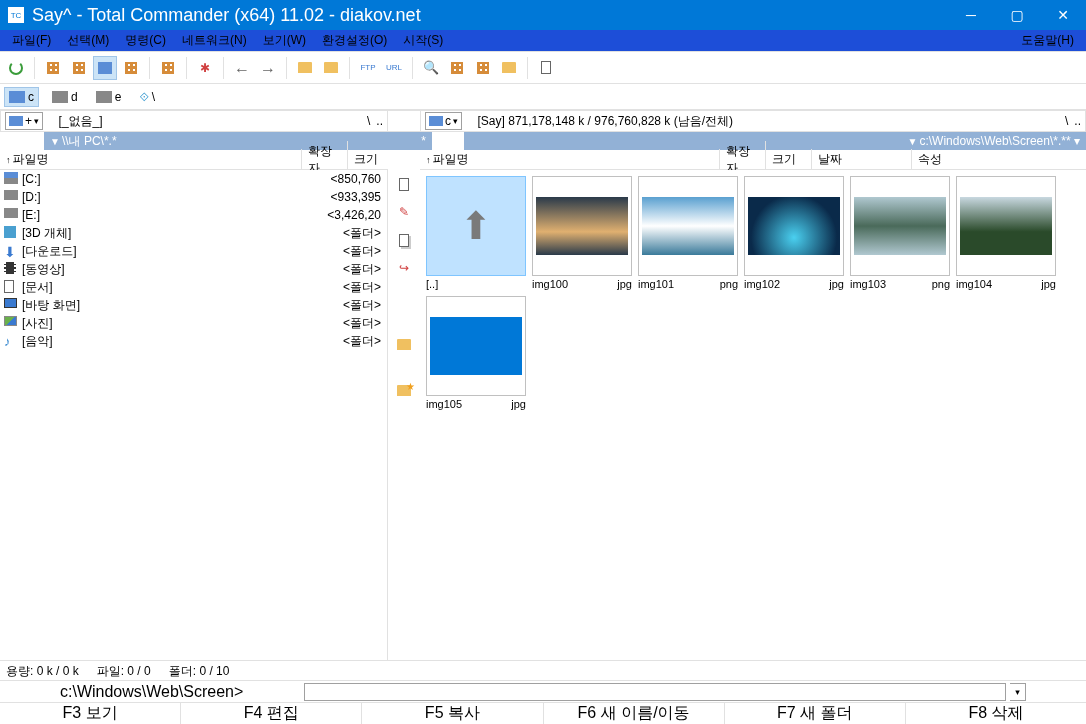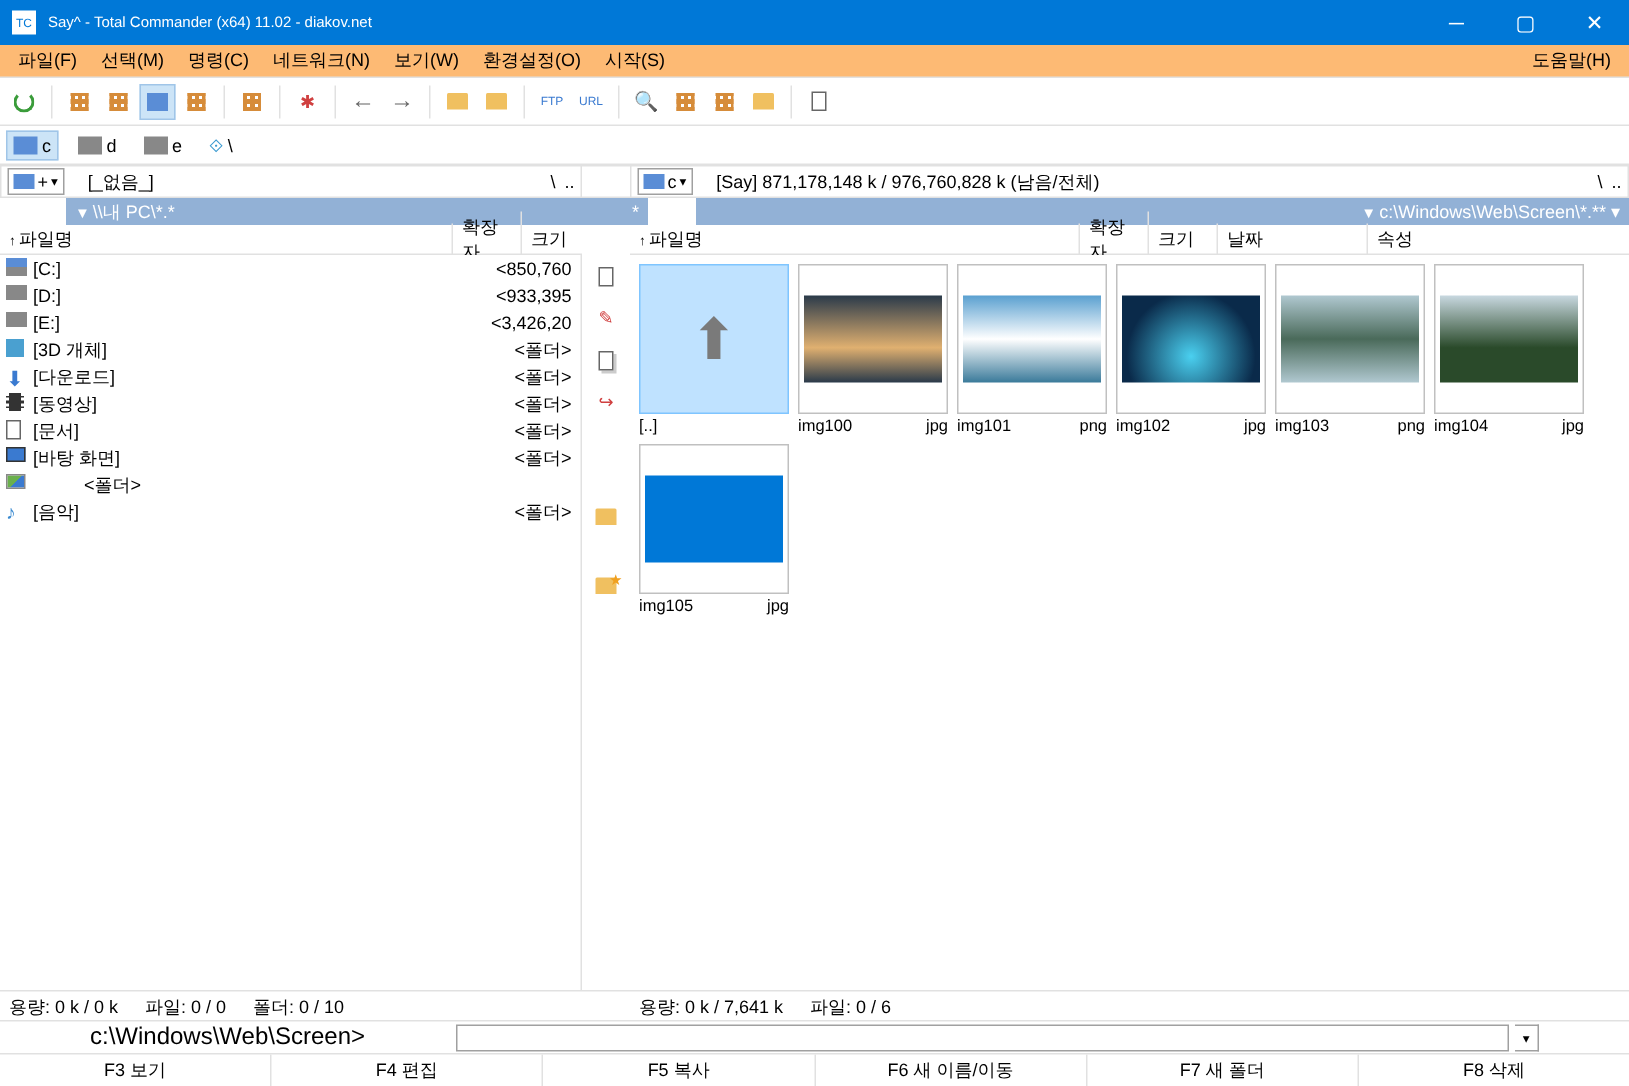--- a/index.html
+++ b/index.html
@@ -1,26 +1,26 @@
 <!DOCTYPE html>
 <html><head>
 <meta charset="utf-8">
 <style>
 * { margin: 0; padding: 0; box-sizing: border-box; font-family: "Malgun Gothic", "Segoe UI", sans-serif; }
 body { width: 1086px; height: 724px; background: #fff; font-size: 12px; display: flex; flex-direction: column; overflow: hidden; }
 
 
 .titlebar { height: 30px; background: #0078d7; color: #fff; display: flex; align-items: center; padding: 0 0 0 8px; }
 .titlebar-icon { width: 16px; height: 16px; background: #fff; margin-right: 8px; display: flex; align-items: center; justify-content: center; font-size: 8px; color: #0078d7; }
-.titlebar-text { flex: 1; font-size: 10px; }
+.titlebar-text { flex: 1; font-size: 18px; }
 .titlebar-btns { display: flex; }
 .titlebar-btn { width: 46px; height: 30px; display: flex; align-items: center; justify-content: center; color: #fff; font-size: 14px; }
 
 
-.menubar { height: 22px; background: #fdba74; display: flex; align-items: center; border-bottom: 1px solid #e1e1e1; padding: 0 4px; }
+.menubar { height: 22px; background: #1d4ed8; display: flex; align-items: center; border-bottom: 1px solid #e1e1e1; padding: 0 4px; }
 .menu-item { padding: 2px 8px; font-size: 12px; cursor: default; }
 .menu-spacer { flex: 1; }
 
 
 .toolbar { height: 32px; background: #fff; border-bottom: 1px solid #e1e1e1; display: flex; align-items: center; padding: 2px 4px; gap: 2px; }
 .tb-btn { width: 24px; height: 24px; display: flex; align-items: center; justify-content: center; border: 1px solid transparent; }
 .tb-btn.active { border-color: #a0c5e8; background: #cce4f7; }
 .tb-sep { width: 1px; height: 22px; background: #e1e1e1; margin: 0 4px; }
 
 
@@ -86,21 +86,21 @@
 .status-right { flex: 1; padding: 2px 6px; display: flex; gap: 18px; font-size: 12px; }
 
 
 .cmdline-row { height: 22px; display: flex; align-items: center; padding: 2px 60px 2px 60px; gap: 4px; border-top: 1px solid #e1e1e1; }
 .cmdline-path { text-align: left; font-size: 16px; min-width: 240px; }
 .cmdline-input { flex: 1; border: 1px solid #a0a0a0; height: 18px; padding: 0 4px; }
 .cmdline-drop { width: 16px; height: 18px; border: 1px solid #a0a0a0; border-left: none; display: flex; align-items: center; justify-content: center; font-size: 9px; }
 
 
 .fkeys { display: flex; height: 22px; border-top: 1px solid #e1e1e1; }
-.fkey { flex: 1; display: flex; align-items: center; justify-content: center; border-right: 1px solid #e1e1e1; font-size: 12px; cursor: default; }
+.fkey { flex: 1; display: flex; align-items: center; justify-content: center; border-right: 1px solid #e1e1e1; font-size: 16px; cursor: default; }
 .fkey:last-child { border-right: none; }
 
 
 .ic-refresh { width:14px; height:14px; border:2px solid #3a9c3a; border-radius:50%; border-top-color:transparent; }
 .ic-grid { width:12px; height:12px; background: repeating-linear-gradient(90deg,#d68c3a 0 3px,transparent 3px 5px), repeating-linear-gradient(0deg,#d68c3a 0 3px,transparent 3px 5px); }
 .ic-view { width:14px; height:12px; background:#5a8dd6; }
 .ic-arrow { font-size:16px; color:#666; }
 .ic-folder { width:14px; height:11px; background:#f0c060; border-radius:1px 1px 0 0; }
 .ic-hdd { width:14px; height:10px; background:#888; }
 .ic-hdd-c { width:14px; height:12px; background: linear-gradient(#5a8dd6 50%, #888 50%); }
@@ -337,20 +337,21 @@
         <div class="file-icon">
           <div class="ic-monitor"></div>
         </div>
         <div class="file-name">[바탕 화면]</div>
         <div class="file-size">&lt;폴더&gt;</div>
       </div>
       <div class="file-row">
         <div class="file-icon">
           <div class="ic-photo"></div>
         </div>
+        <div class="file-name">[사진]</div>
         <div class="file-size">&lt;폴더&gt;</div>
       </div>
       <div class="file-row">
         <div class="file-icon"><span class="ic-note">♪</span></div>
         <div class="file-name">[음악]</div>
         <div class="file-size">&lt;폴더&gt;</div>
       </div>
     </div>
   <div class="center-toolbar">
     <div class="center-btn">
@@ -445,24 +446,20 @@
   </div>
 </div>
 
 <div class="status-row">
   <div class="status-left">
     <span>용량: 0 k / 0 k</span>
     <span>파일: 0 / 0</span>
     <span>폴더: 0 / 10</span>
   </div>
   <div class="status-spacer"></div>
-  <div class="status-right">
-    <span>용량: 0 k / 7,641 k</span>
-    <span>파일: 0 / 6</span>
-  </div>
 </div>
 
 <div class="cmdline-row">
   <div class="cmdline-path">c:\Windows\Web\Screen&gt;</div>
   <input class="cmdline-input" style="">
   <div class="cmdline-drop">▾</div>
 </div>
 
 <div class="fkeys" id="fkeys">
     <div class="fkey">F3 보기</div>

